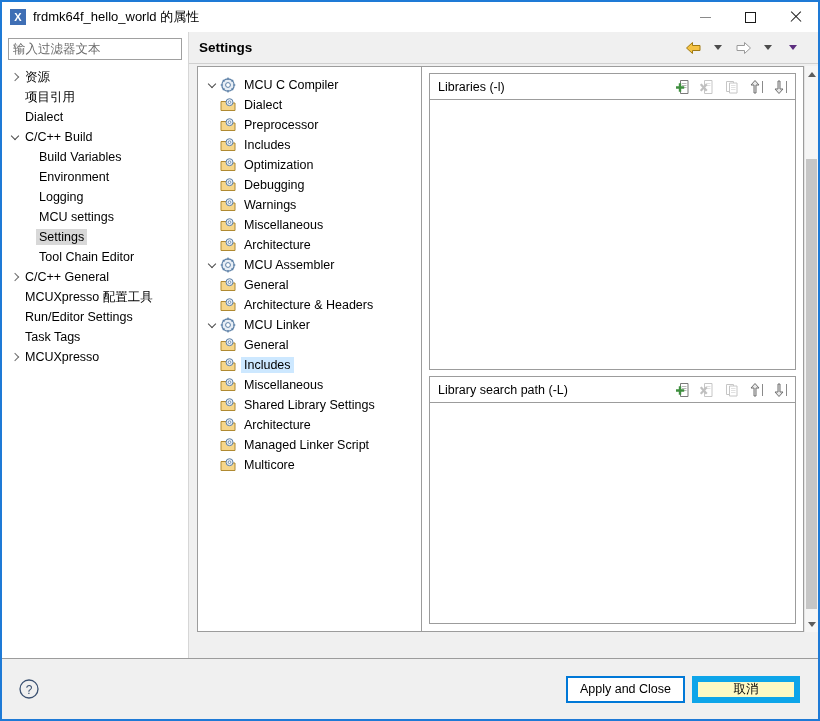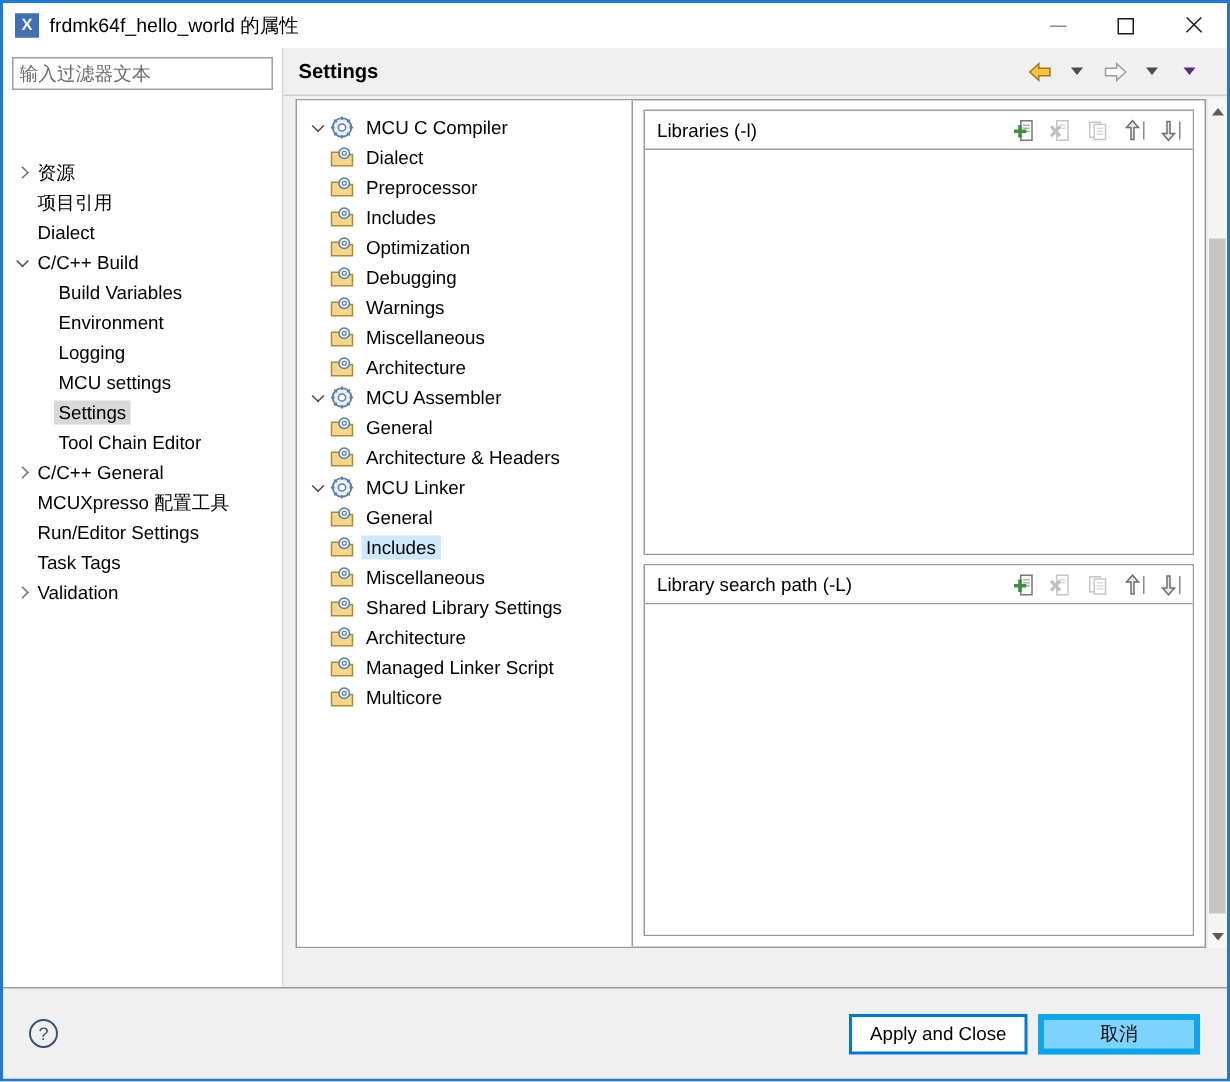--- a/index.html
+++ b/index.html
@@ -67,21 +67,21 @@
     width: 100%; height: 22px;
     border: 1px solid #a0a0a0;
     background: #ffffff;
     font-size: 12.5px;
     padding: 0 4px;
     color: #000;
     font-family: "Liberation Sans", sans-serif;
   }
   .filter-input::placeholder { color: #6b6b6b; opacity: 1; }
 
-  .tree-left { padding-top: 3px; margin-top: 38px; }
+  .tree-left { padding-top: 3px; }
   .tree-row {
     height: 20px; display: flex; align-items: center;
     font-size: 12.5px; white-space: nowrap; color: #000;
     padding-left: 6px;
   }
   .twisty {
     width: 14px; height: 20px; flex: 0 0 14px;
     display: flex; align-items: center; justify-content: center;
     color: #6e6e6e; font-size: 9px;
   }
@@ -186,21 +186,21 @@
   .bottombar {
     position: absolute; left: 0; right: 0; bottom: 0; height: 61px;
     background: #f0f0f0;
     border-top: 1px solid #9c9c9c;
     display: flex; align-items: center;
   }
   .help-btn { margin-left: 16px; width: 22px; height: 22px; }
   .btns { margin-left: auto; display: flex; align-items: center; gap: 7px; padding-right: 18px; }
   .btn {
     height: 27px; min-width: 108px; padding: 0 12px;
-    background: #7dd3fc; border: 4px solid #0ea5e9;
+    background: #fef9c3; border: 6px solid #0ea5e9;
     font-size: 12.5px; color: #000;
     font-family: "Liberation Sans", sans-serif;
     display: flex; align-items: center; justify-content: center;
   }
   .btn.primary {
     background: #ffffff; border: 2px solid #0078d7;
     min-width: 106px;
   }
 </style>
 </head>
@@ -283,21 +283,21 @@
         <span class="tl-label">Run/Editor Settings</span>
       </div>
       <div class="tree-row">
         <span class="twisty empty"></span>
         <span class="tl-label">Task Tags</span>
       </div>
       <div class="tree-row">
         <span class="twisty">
             <i class="chev-r"></i>
           </span>
-        <span class="tl-label">Validation</span>
+        <span class="tl-label">MCUXpresso</span>
       </div>
 
     </div>
   </div>
 
   <div class="right-pane">
     <div class="page-header">
       <div class="page-title">Settings</div>
       <div class="hdr-nav">
         <div class="navbtn">

